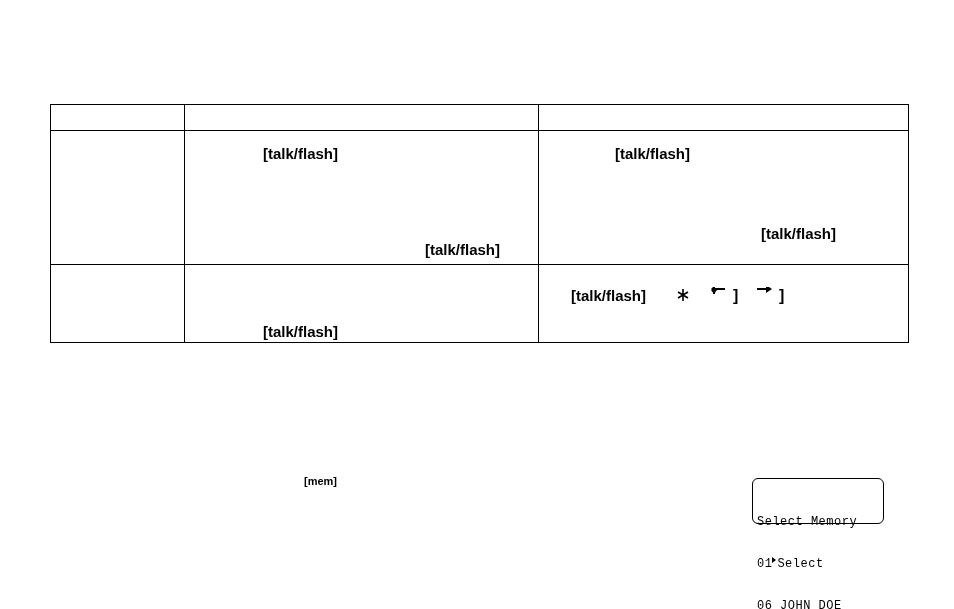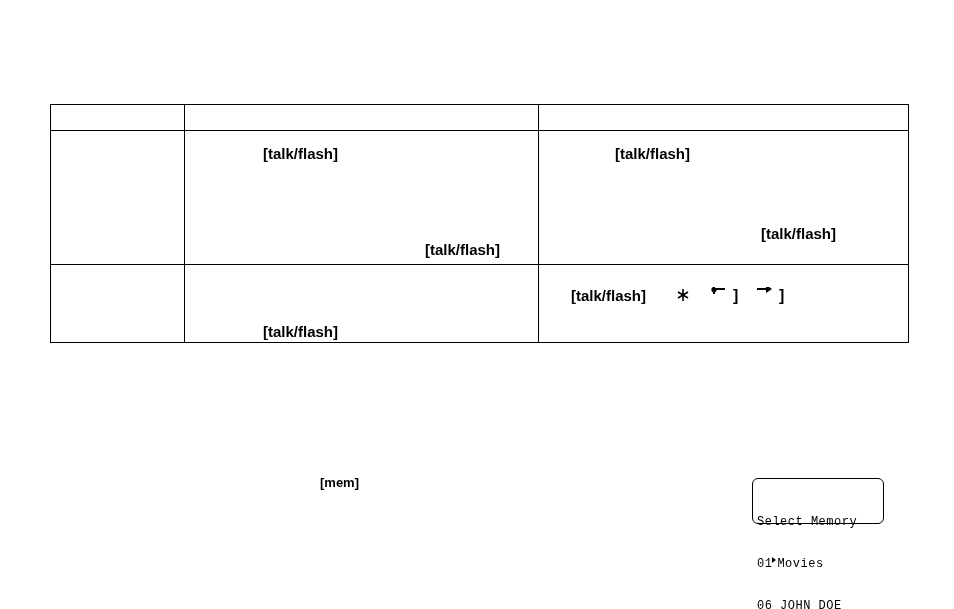--- a/index.html
+++ b/index.html
@@ -58,24 +58,24 @@
     display: inline-block;
     width: 0; height: 0;
     border-top: 3px solid transparent;
     border-bottom: 3px solid transparent;
     border-left: 4px solid #000;
     margin: 0 1px 0 0;
     vertical-align: middle;
   }
   .memlabel {
     position: absolute;
-    left: 320px;
+    left: 304px;
     top: 475px;
     font-weight: bold;
-    font-size: 13px;
+    font-size: 11px;
   }
   .arrow-icon {
     display: inline-block;
     font-family: Arial, sans-serif;
     font-weight: bold;
     font-size: 16px;
   }
   .star {
     display: inline-block;
     font-weight: bold;
@@ -137,15 +137,15 @@
       </td>
     </tr>
   </tbody>
     </table>
 </div>
 
 <div class="memlabel">[mem]</div>
 
 <div class="lcd">
   <div>Select Memory</div>
-  <div class="line2"><span>01</span><span class="tri"></span><span>Movies</span></div>
+  <div class="line2"><span>01</span><span class="tri"></span><span>Select</span></div>
   <div>06 JOHN DOE</div>
 </div>
 
 </body></html>

